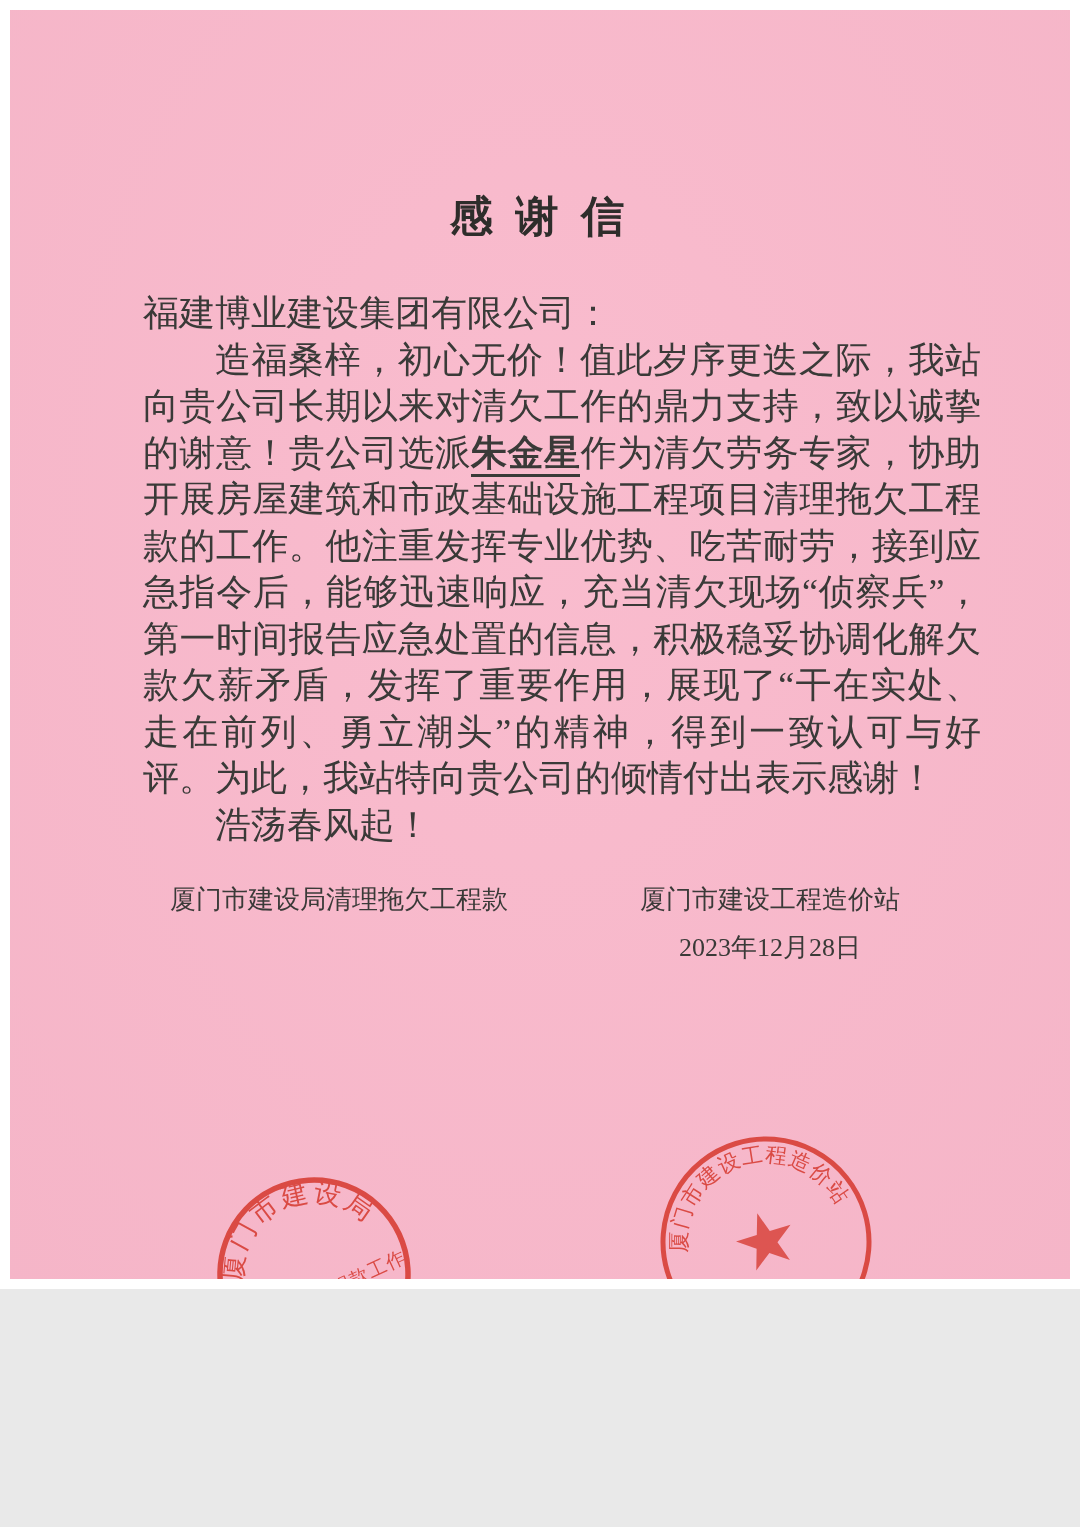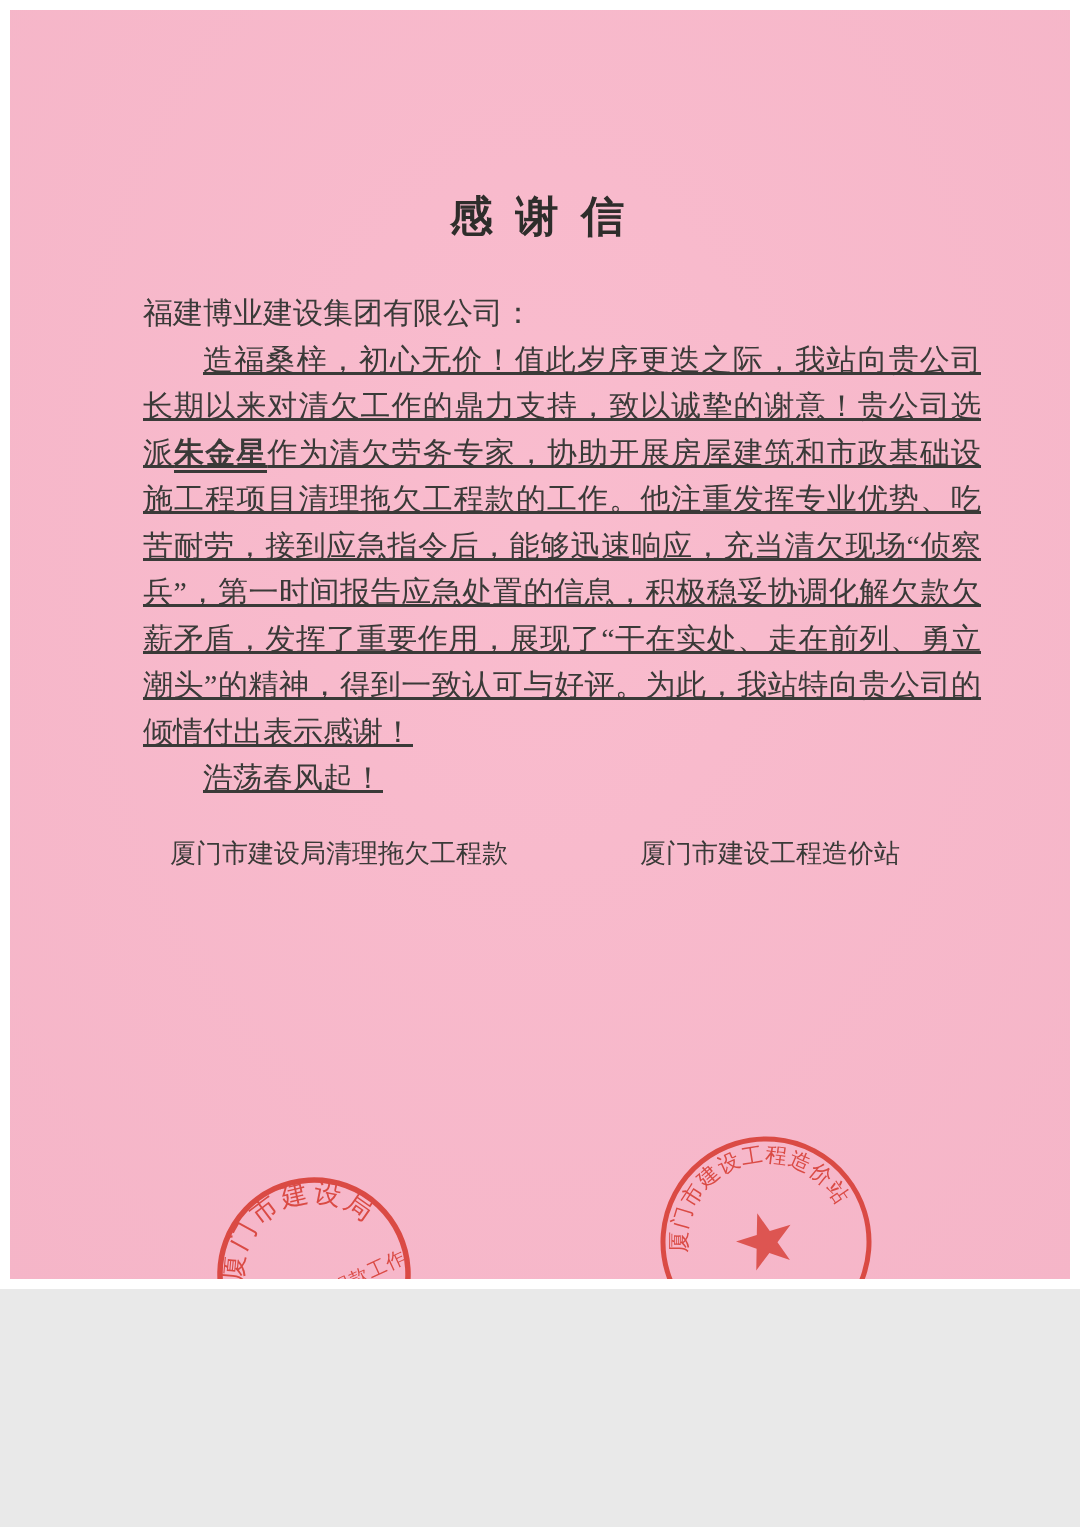--- a/index.html
+++ b/index.html
@@ -32,31 +32,30 @@
     text-align:center;
     font-size:43px;
     font-weight:700;
     letter-spacing:6px;
     color:#2e2d2b;
   }
   .content{
     margin-left:133px;
     margin-right:16px;
     width:838px;
-    font-size:30px;
+    font-size:36px;
     line-height:46.5px;
     color:var(--ink);
   }
   .salutation{ text-align:left; }
   .para{
     margin:0;
     text-indent:2em;
     text-align:justify;
     text-justify:inter-ideograph;
-    text-decoration:underline;
   }
   .recipient-name{
     font-weight:700;
     border-bottom:3px solid currentColor;
     padding-bottom:1px;
   }
   .signatures{
     margin-top:28px;
     margin-left:133px;
     width:838px;
@@ -105,20 +104,21 @@
           <p class="para"><span>浩荡春风起！</span></p>
         </div>
     </div>
 
     <div class="signatures">
       <div class="sig-left">
         <div>厦门市建设局清理拖欠工程款</div>
       </div>
       <div class="sig-right">
         <div>厦门市建设工程造价站</div>
+        <div>2023年12月28日</div>
       </div>
     </div>
 
     <svg class="stamp stamp-left" viewBox="0 0 220 220">
       <g transform="rotate(-25 110 110)">
         <circle cx="110" cy="110" r="94" stroke-width="5.5"></circle>
         <defs>
           <path id="arcL" d="M 42.3 85.4 A 72 72 0 0 1 177.7 85.4"></path>
         </defs>
         <text class="arc-text-l">

